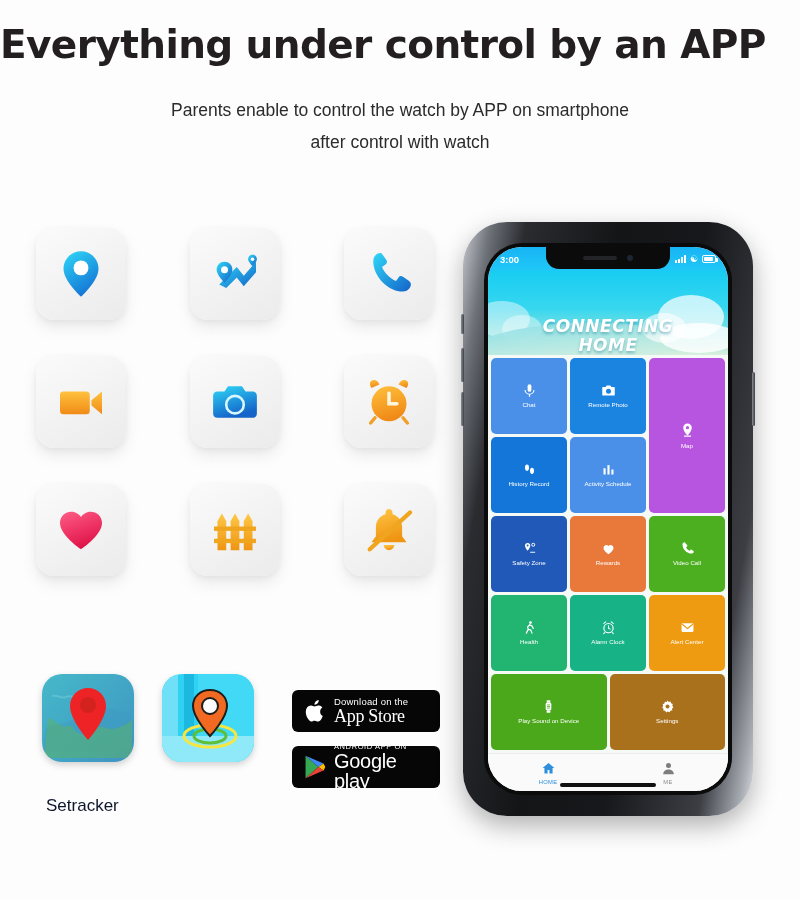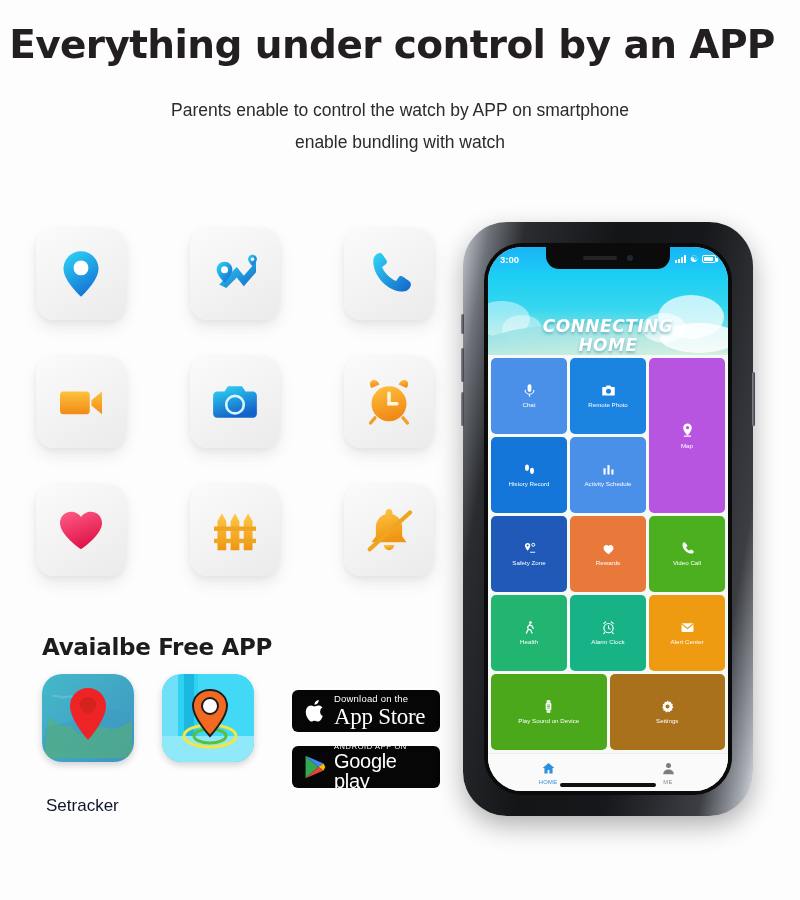--- a/index.html
+++ b/index.html
@@ -8,21 +8,21 @@
     width: 800px; height: 900px;
     background: #fdfdfd;
     font-family: "Liberation Sans", sans-serif;
     overflow: hidden;
   }
   .page { position: relative; width: 800px; height: 900px; }
 
   
   .headline {
     position: absolute; top: 22px; left: 0; width: 784px;
-    text-align: center;
+    text-align: left;
     font-size: 39px; font-weight: 700; letter-spacing: -0.6px;
     color: #231f20;
     font-family: "DejaVu Sans", sans-serif;
   }
   .subhead {
     position: absolute; top: 94px; left: 0; width: 800px;
     text-align: center;
     font-size: 17.5px; font-weight: 400; line-height: 32px;
     color: #2b2b2b;
     font-family: "Liberation Sans", sans-serif;
@@ -85,21 +85,21 @@
   #appstore-badge { left: 292px; top: 690px; }
   #googleplay-badge { left: 292px; top: 746px; }
   .badge-glyph { width: 30px; flex: 0 0 30px; display:flex; align-items:center; justify-content:center; }
   .badge-text { color: #fff; line-height: 1; margin-left: 4px; }
   .badge-small {
     display: block; font-size: 9.5px; letter-spacing: 0.2px;
     font-family: "Liberation Sans", sans-serif; margin-bottom: 1px;
   }
   .badge-small.caps { font-size: 7.5px; letter-spacing: 0.6px; }
   .badge-big {
-    display: block; font-size: 23px; font-weight: 400; letter-spacing: -0.3px;
+    display: block; font-size: 18px; font-weight: 400; letter-spacing: -0.3px;
     font-family: "Liberation Serif", serif;
   }
   .badge-big.gp { font-family: Liberation Sans, sans-serif; font-size: 20px; }
 
   
   .phone {
     position: absolute; left: 463px; top: 222px;
     width: 290px; height: 594px;
     border-radius: 44px;
     background: linear-gradient(100deg,#c9ccd2 0%,#6f737a 7%,#2a2c30 16%,#141517 40%,#17181b 62%,#3c3e44 86%,#a7abb2 96%,#e2e4e8 100%);
@@ -231,21 +231,21 @@
   .b-power  { right: -2px; top: 150px; width: 3px; height: 54px; }
 </style>
 </head>
 <body style="background: rgb(253, 253, 253);">
 
 <div class="page">
 
   <div class="headline">Everything under control by an APP</div>
   <div class="subhead">
     <span>Parents enable to control the watch by APP on smartphone</span>
-    <span class="l2">enable bundling with watch</span>
+    <span class="l2">after control with watch</span>
   </div>
 
   <div class="icon-grid">
 
     <div class="icon-card">
       <span>
         <svg viewBox="0 0 64 64">
           <defs>
               <linearGradient id="gPin" x1="0" y1="0" x2="0.5" y2="1">
             <stop offset="0" stop-color="#2fd8f7"></stop>
@@ -380,21 +380,20 @@
           </linearGradient>
             </defs>
           <path d="M32 8c-2 0-4 2-4 4v2c-7 2-11 8-11 15v10l-5 7h40l-5-7V29c0-7-4-13-11-15v-2c0-2-2-4-4-4z" fill="url(#gBl)"></path>
           <path d="M26 49a6 6 0 0 0 12 0z" fill="url(#gBl)"></path>
           <path d="M10 54 L56 12" stroke="#f0a51f" stroke-width="5" stroke-linecap="round"></path>
         </svg>
       </span>
     </div>
   </div>
 
-  <div class="avail-title">Avaialbe Free APP</div>
 
   <div class="app-icon" id="setracker-icon">
     <svg viewBox="0 0 92 88" width="92" height="88">
       <defs>
           <linearGradient id="gSt" x1="0" y1="0" x2="1" y2="1">
         <stop offset="0" stop-color="#45b9c9"></stop>
             <stop offset="1" stop-color="#3f93c2"></stop>
       </linearGradient>
         </defs>
       <rect width="92" height="88" fill="url(#gSt)"></rect>

